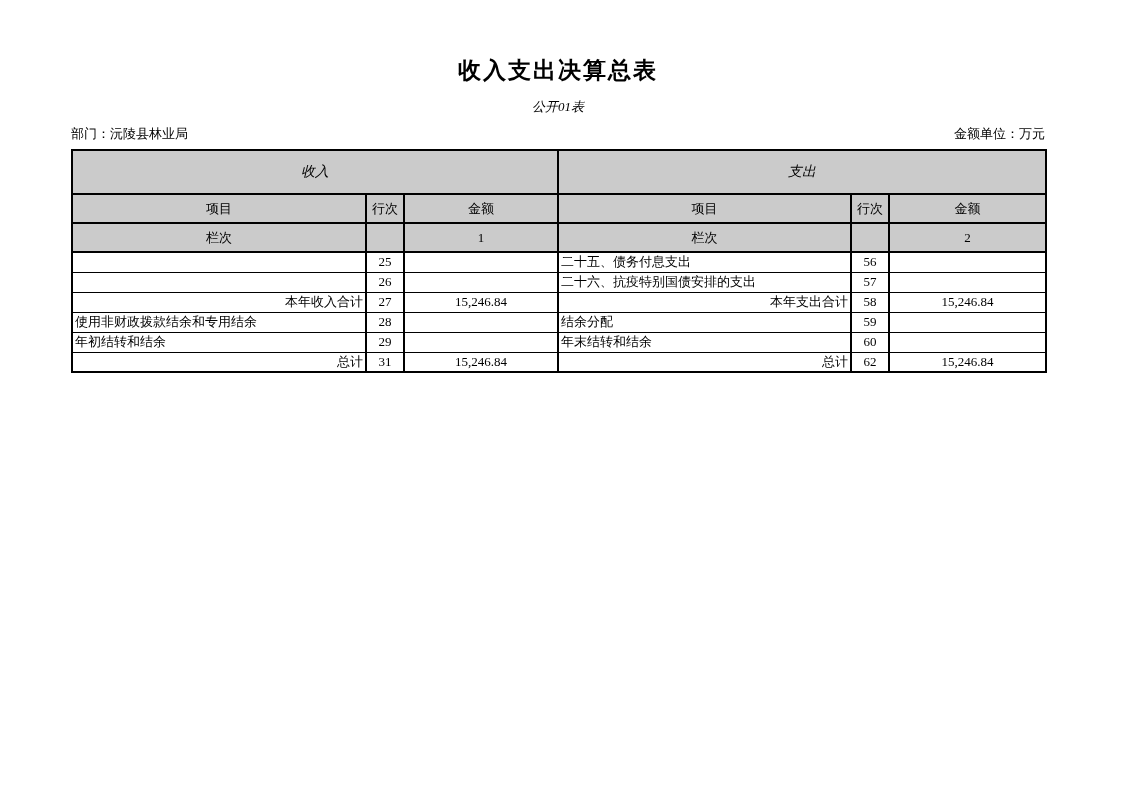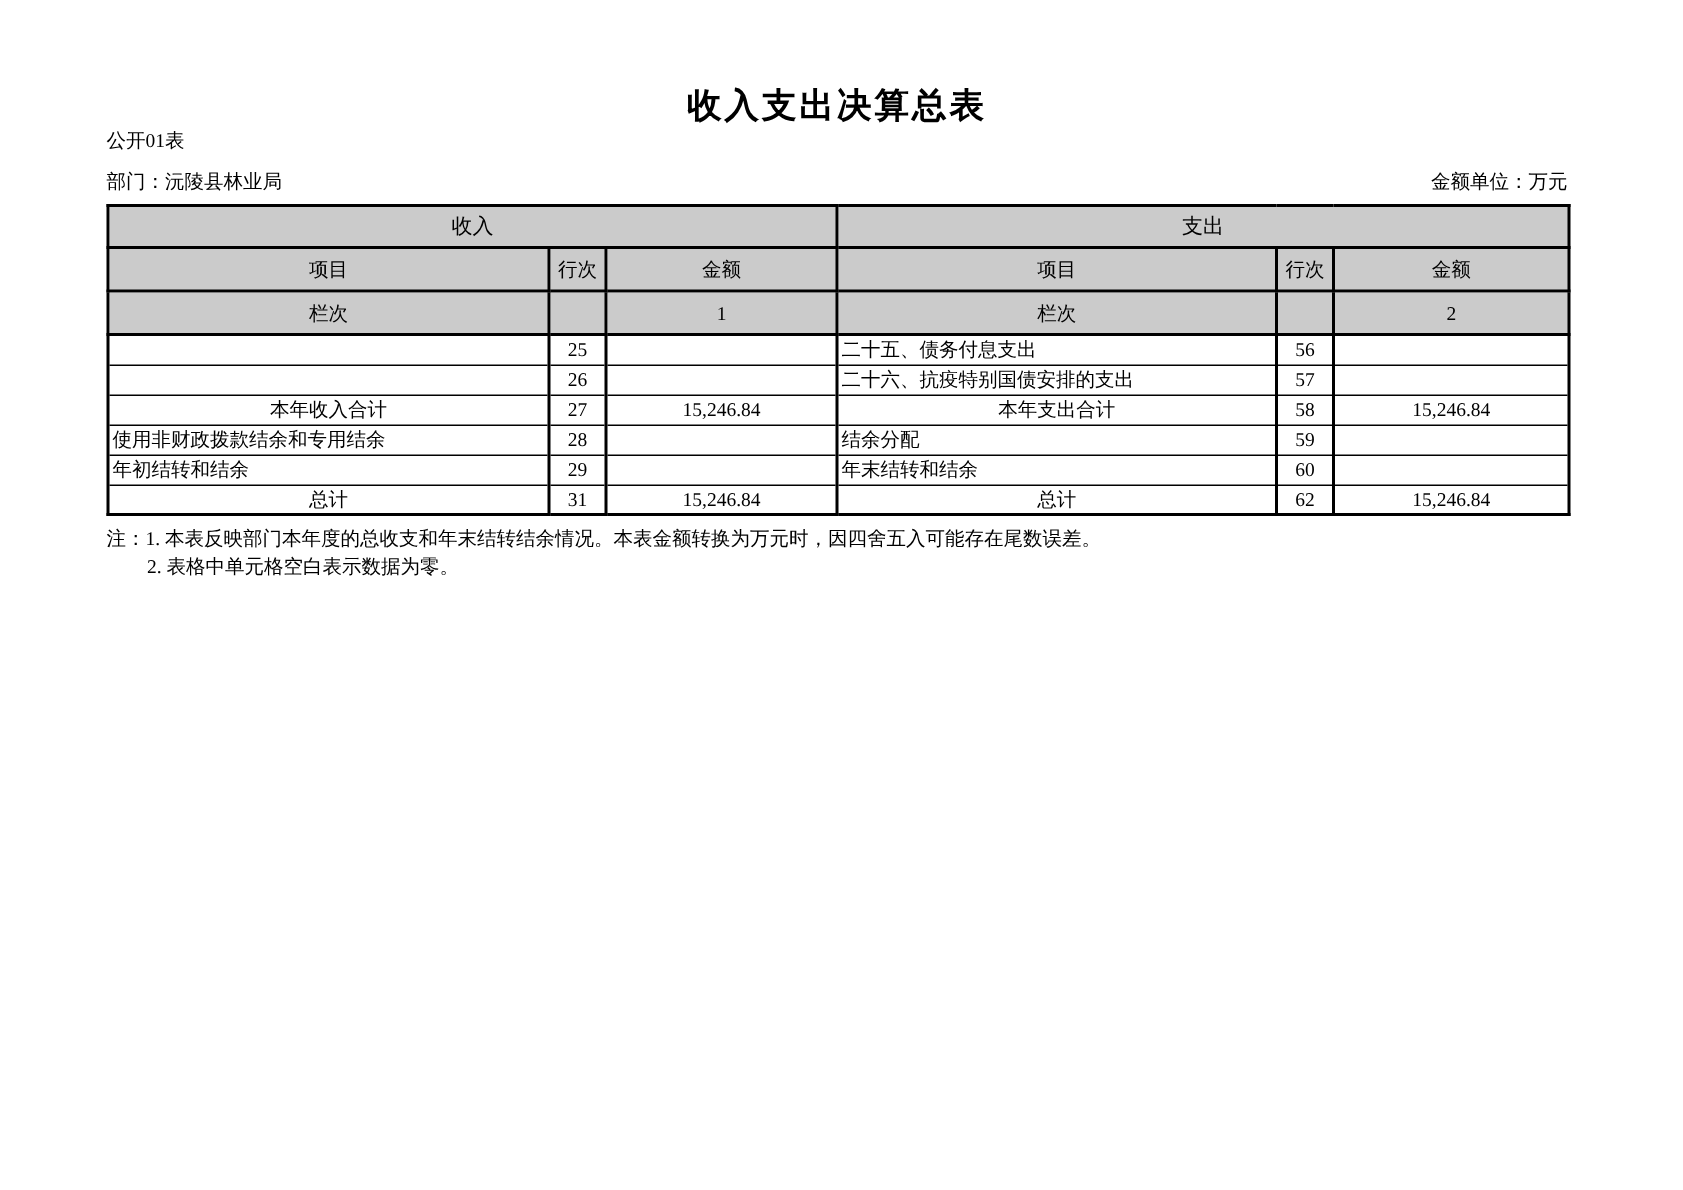--- a/index.html
+++ b/index.html
@@ -23,24 +23,25 @@
   }
   .doc-title {
     margin-top: 56px;
     text-align: center;
     font-size: 23px;
     font-weight: bold;
     letter-spacing: 2px;
     line-height: 30px;
   }
   .form-code {
-    text-align: left;
+    text-align: center;
     font-size: 13px;
     line-height: 16px;
-    margin-top: 0px;
+    margin-top: 13px;
+    font-style: italic;
   }
   .meta-row {
     display: flex;
     justify-content: space-between;
     font-size: 13px;
     line-height: 16px;
     margin-top: 11px;
     gap: 14px;
   }
   table.summary {
@@ -52,38 +53,38 @@
   }
   table.summary th {
     background: #CBCBCB;
     border: 2px solid #000;
     font-weight: normal;
     font-size: 13px;
     text-align: center;
     overflow: hidden;
     white-space: nowrap;
   }
-  table.summary thead tr.section-row th { height: 28px; font-size: 14px; }
+  table.summary thead tr.section-row th { height: 44px; font-size: 14px; font-style: italic; }
   table.summary thead tr.colhead-row th { height: 29px; }
   table.summary thead tr.colnum-row th { height: 29px; }
   table.summary tbody td {
     border: solid #000;
     border-width: 1px 2px;
     height: 20px;
     font-size: 13px;
     line-height: 18px;
     padding: 0 2px;
     overflow: hidden;
     white-space: nowrap;
     background: #fff;
   }
   table.summary tbody tr:first-child td { border-top-width: 2px; }
   table.summary tbody tr:last-child td { border-bottom-width: 2px; }
   td.item-left { text-align: left; }
-  td.item-center { text-align: center; }
+  td.item-center { text-align: right; }
   td.rowno { text-align: center; }
   td.amount { text-align: center; padding-right: 3px; }
   .notes {
     margin-top: 5px;
     font-size: 13px;
     line-height: 19px;
   }
   .notes .note-line2 { padding-left: 27px; }
 </style>
 </head>
@@ -177,19 +178,15 @@
           <td class="item-center">总计</td>
           <td class="rowno">31</td>
           <td class="amount">15,246.84</td>
           <td class="item-center">总计</td>
           <td class="rowno">62</td>
           <td class="amount">15,246.84</td>
         </tr>
       </tbody>
     </table>
 
-    <div class="notes">
-      <div class="note-line1">注：1. 本表反映部门本年度的总收支和年末结转结余情况。本表金额转换为万元时，因四舍五入可能存在尾数误差。</div>
-      <div class="note-line2">2. 表格中单元格空白表示数据为零。</div>
-    </div>
 
   </div>
 </div>
 
 </body></html>

